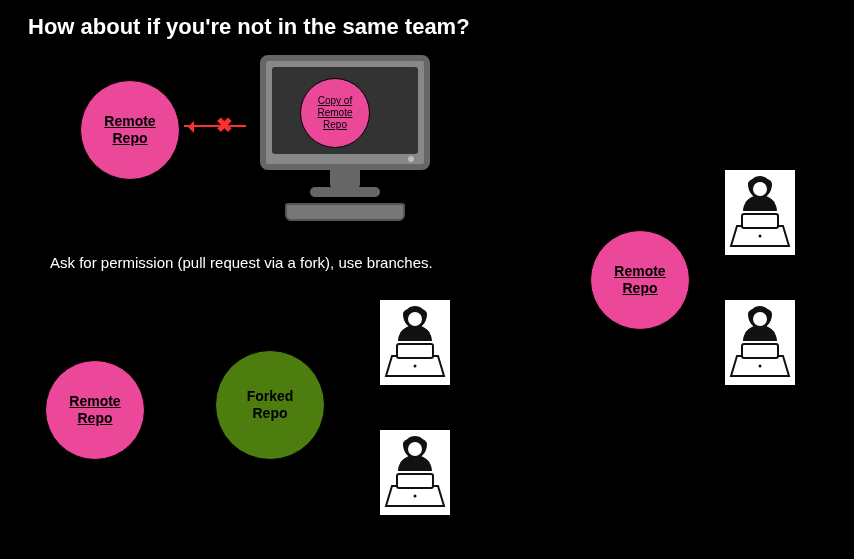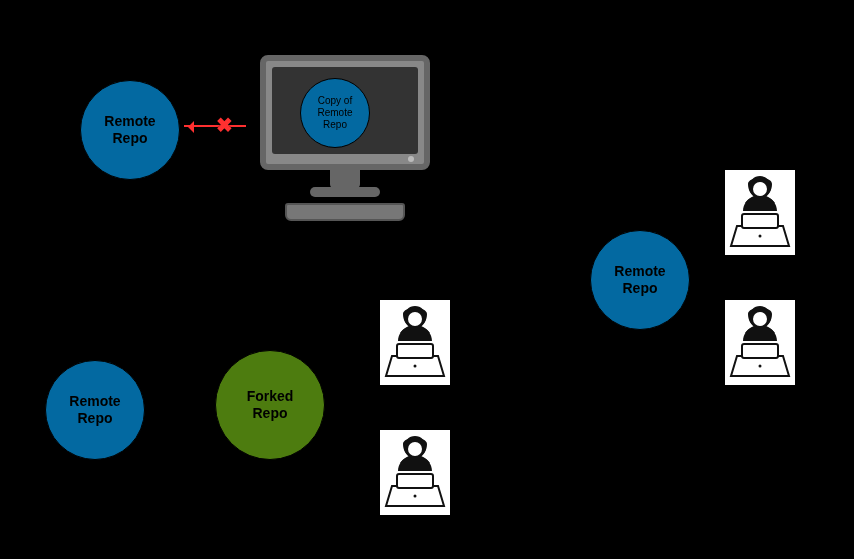--- a/index.html
+++ b/index.html
@@ -38,21 +38,21 @@
     align-items: center;
     justify-content: center;
     text-align: center;
     font-weight: 700;
     color: #000;
     border: 1px solid #000;
     font-size: 14px;
     padding: 6px;
     line-height: 1.2;
   }
-  .circle.light { background: #0369a1; }
+  .circle.light { background: #ec4899; text-decoration: underline; }
   .circle.dark  { background: #4d7c0f; }
   .circle.small { font-size: 10px; font-weight: 400; }
 
   
   .computer {
     width: 190px;
     height: 170px;
     color: #666;
   }
   .monitor {
@@ -125,21 +125,23 @@
     color: #ff3030;
     font-weight: 900;
     text-shadow: 0 0 1px #000;
   }
 </style>
 </head>
 <body>
 
 <div class="stage">
 
-
+  <div class="heading" style="left:28px; top:14px;">How about if you're not in the same team?</div>
+
+  <div class="para" style="left:50px; top:252px; width:420px;">Ask for permission (pull request via a fork), use branches.</div>
 
   <div class="circle light" style="left:80px; top:80px; width:100px; height:100px;">Remote<br>Repo</div>
 
   <div class="arrow-red" style="left:184px; top:125px; width:62px;" title="Blocked push arrow">
     <span class="xmark" style="left:32px; top:-14px;">✖</span>
   </div>
 
   <div class="computer" style="left:250px; top:55px;" title="Desktop computer">
     <div class="monitor">
         <div class="screen"></div>

